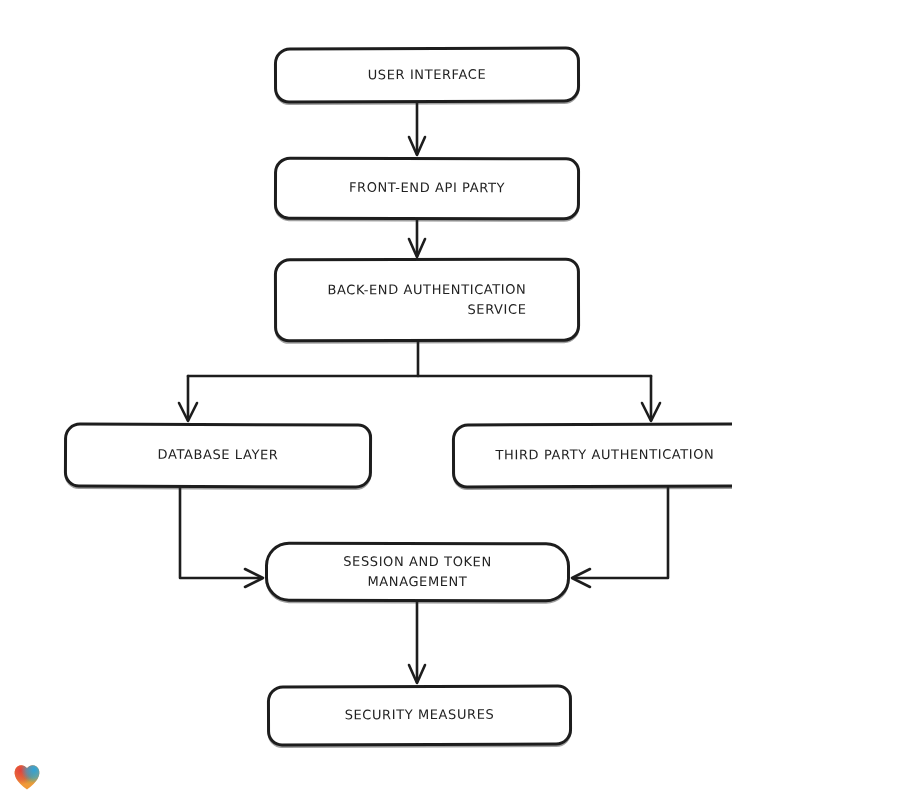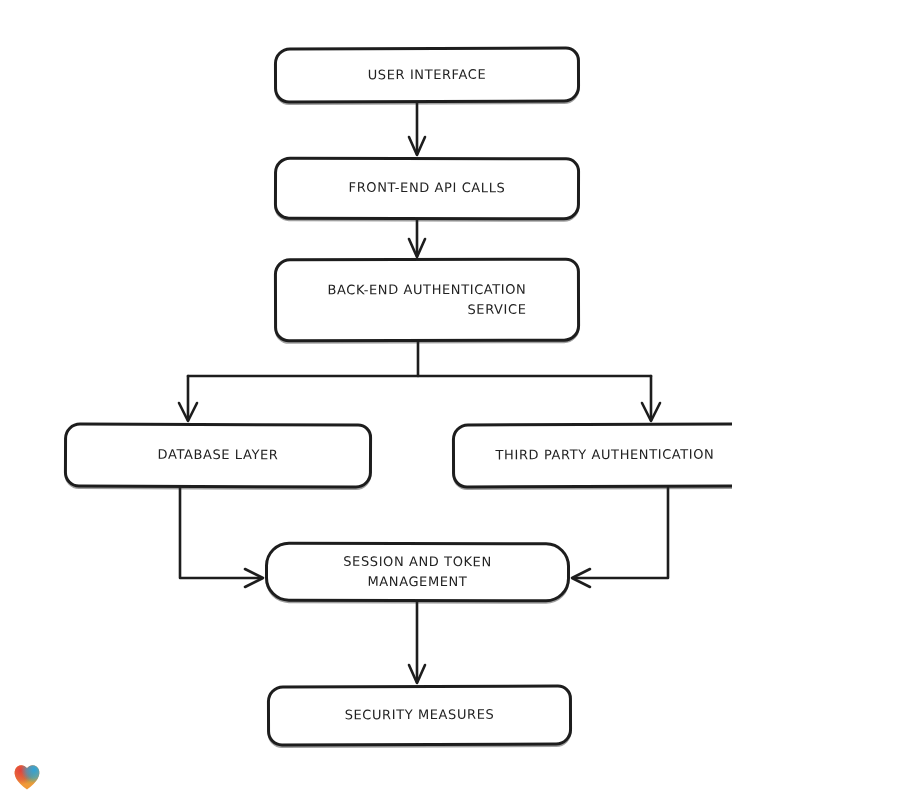--- a/index.html
+++ b/index.html
@@ -85,21 +85,21 @@
       <path d="M668,488 L668,578 L574,578"></path>
       <path d="M590,569 L572,578 L590,587"></path>
     </g>
     <g>
       <path d="M417,602 L417,682"></path>
       <path d="M409,665 L417,683 L425,665"></path>
     </g>
   </svg>
 
   <div class="node n1">USER INTERFACE</div>
-  <div class="node n2">FRONT-END API CALLS</div>
+  <div class="node n2">FRONT-END API PARTY</div>
   <div class="node n3">BACK-END AUTHENTICATION
 SERVICE</div>
   <div class="node n4">DATABASE LAYER</div>
   <div class="node n5">THIRD PARTY AUTHENTICATION</div>
   <div class="node n6">SESSION AND TOKEN
 MANAGEMENT</div>
   <div class="node n7">SECURITY MEASURES</div>
 
   <div class="watermark">
     <svg width="34" height="34" viewBox="0 0 34 32" aria-hidden="true">

